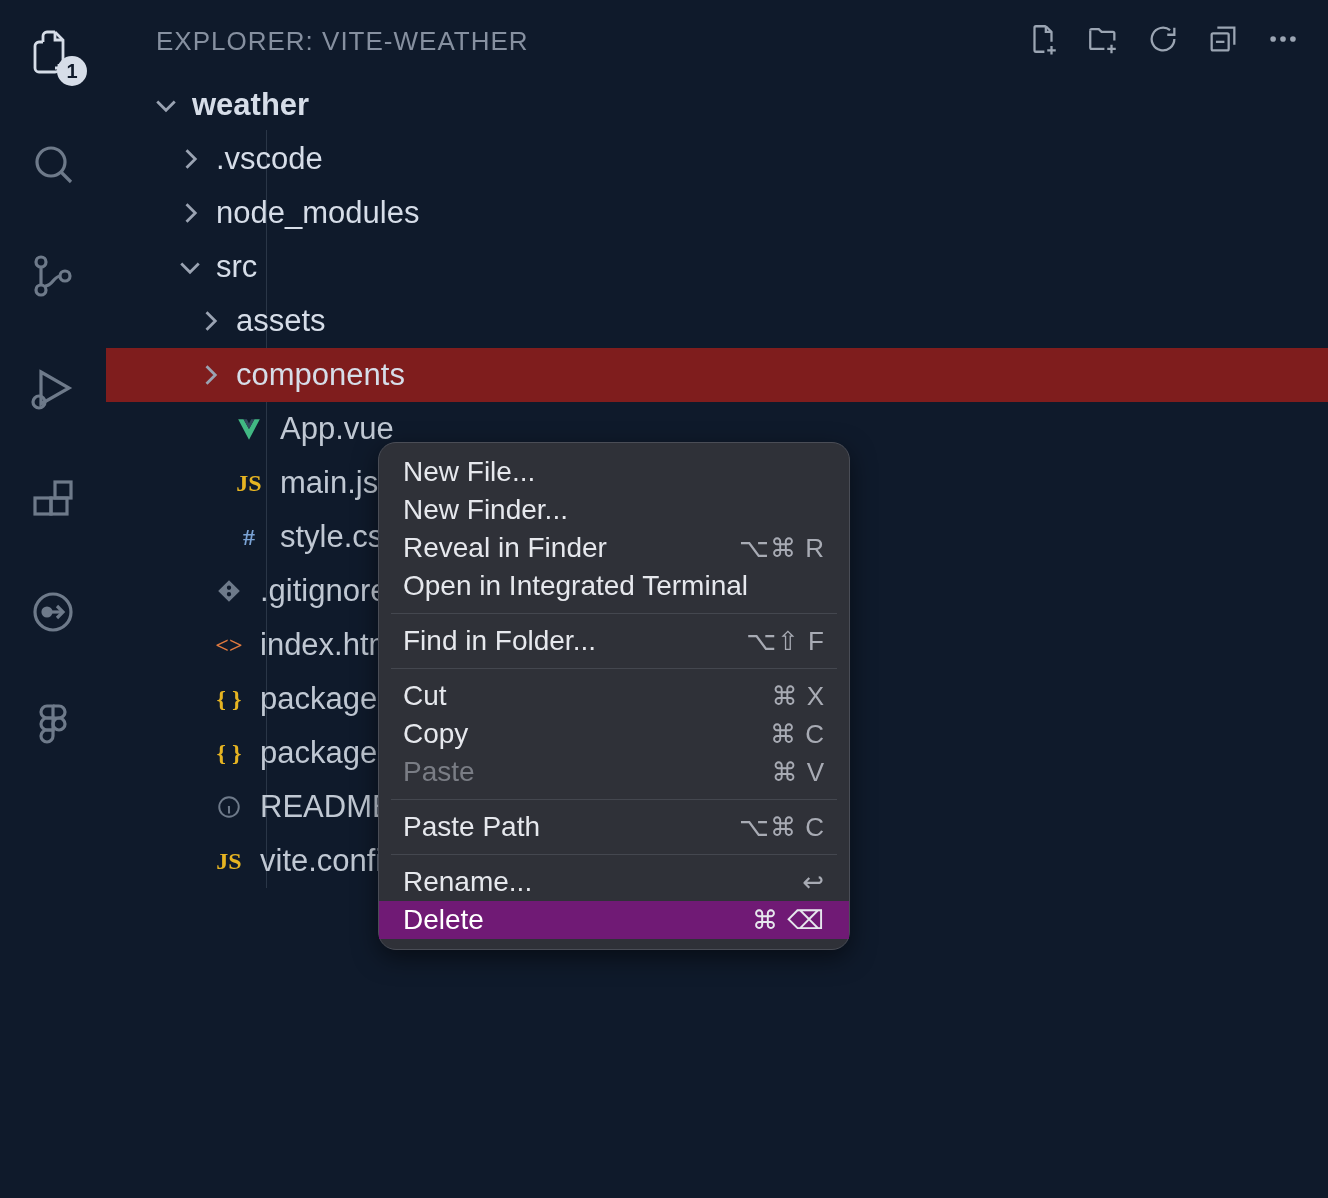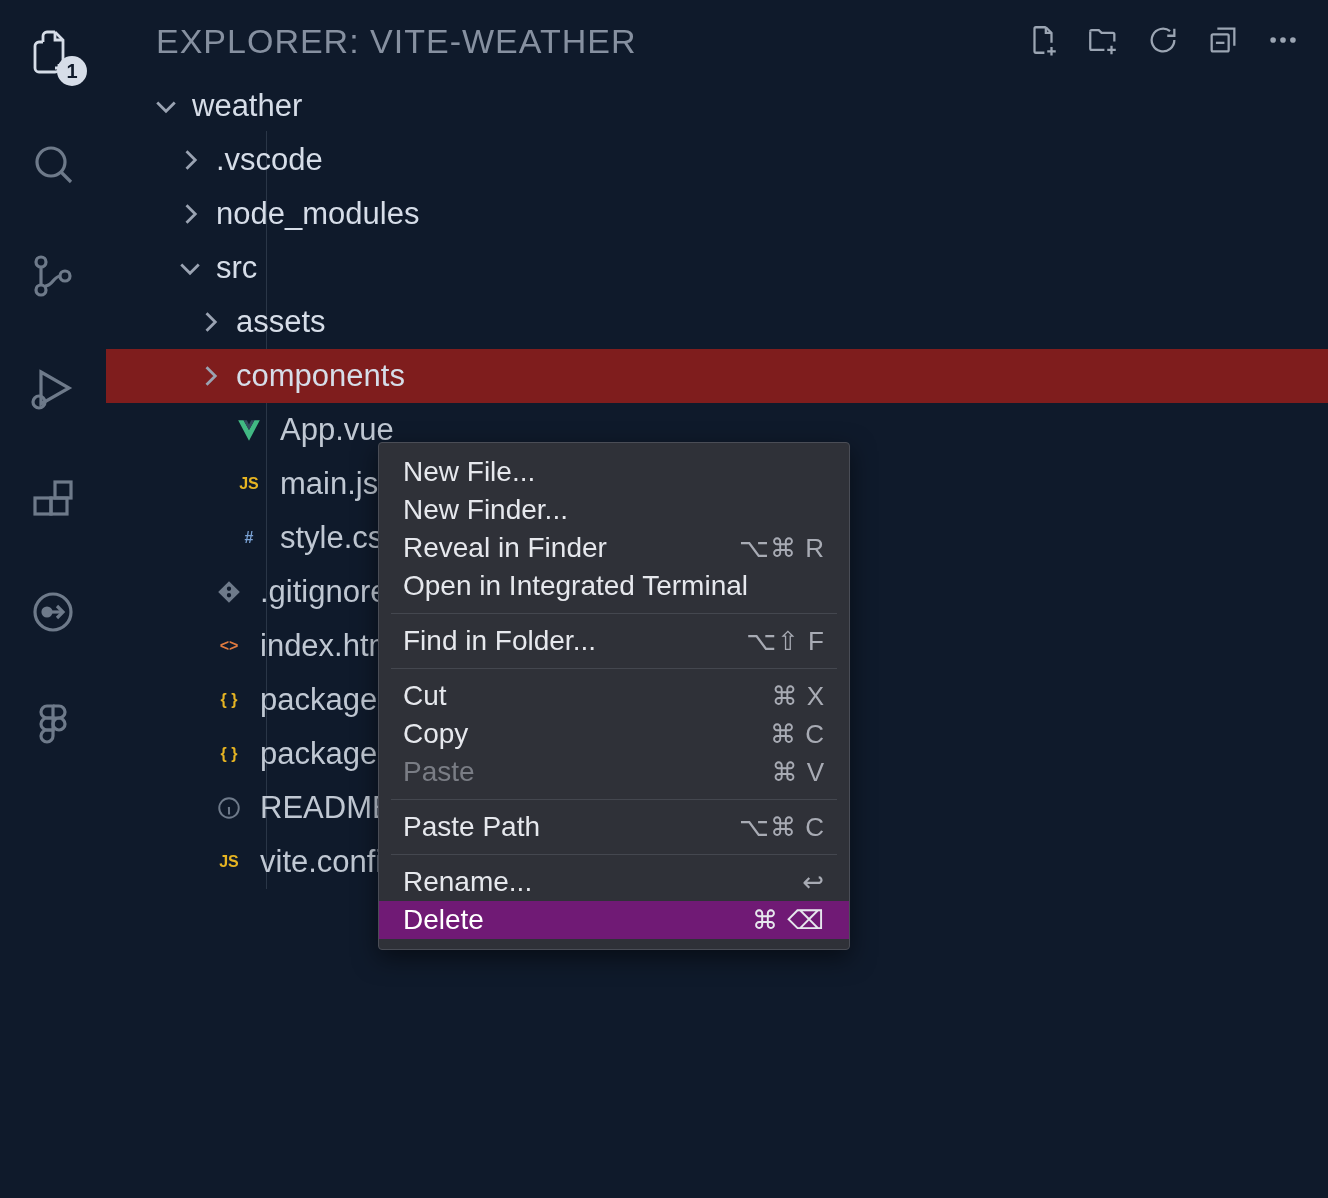--- a/index.html
+++ b/index.html
@@ -41,60 +41,60 @@
       display: flex; align-items: center; justify-content: center;
       font-size: 20px; font-weight: 600;
     }
     
     .sidebar { flex: 1; display: flex; flex-direction: column; padding-top: 22px; }
     .sidebar-header {
       display: flex; align-items: center; justify-content: space-between;
       padding: 0 28px 18px 50px;
     }
     .sidebar-title {
-      font-size: 34px; letter-spacing: 1px; color: #8690a0; font-weight: 500;
+      font-size: 26px; letter-spacing: 1px; color: #8690a0; font-weight: 500;
     }
     .header-actions { display: flex; gap: 26px; align-items: center; color: #9ba5b3; }
     .header-actions svg { width: 34px; height: 34px; }
     .tree { font-size: 31px; position: relative; }
     .tree-indent-line {
       position: absolute;
       left: 160px; top: 52px; bottom: 0;
       width: 1px; background: #2a3647;
     }
     .row {
       display: flex; align-items: center; height: 54px;
       padding-left: 0; gap: 10px;
       position: relative;
     }
-    .row.d0 { padding-left: 46px; }
+    .row.d0 { padding-left: 46px; font-weight: bold; }
     .row.d1 { padding-left: 70px; }
     .row.d2 { padding-left: 90px; align-items: center; }
     .row .chev { width: 28px; height: 28px; color: #9aa3b2; margin-right: 2px; flex-shrink: 0; }
     .row .spacer { width: 28px; flex-shrink: 0; }
-    .row .file-icon { width: 30px; height: 30px; display: flex; align-items: center; justify-content: center; margin-right: 6px; flex-shrink: 0; font-size: 16px; font-weight: 700; }
+    .row .file-icon { width: 30px; height: 30px; display: flex; align-items: center; justify-content: center; margin-right: 6px; flex-shrink: 0; font-size: 24px; font-weight: 700; font-family: Liberation Serif, serif; }
     .row .label { color: #c0c8d3; white-space: nowrap; overflow: hidden; }
     .row.selected { background: #7f1d1d; }
     .row.selected .label { color: #f0f4fa; }
     .row.bright .label { color: #d6dde8; }
     .vue-ico { color: #41b883; }
     .js-ico { color: #e6b422; font-size: 22px; }
     .css-ico { color: #7aa2d4; }
     .git-ico { color: #6e7a8a; }
     .html-ico { color: #e07a3f; }
     .json-ico { color: #e6b422; font-size: 26px; }
     .info-ico { color: #6e7a8a; }
     
     .context-menu {
       position: absolute;
       left: 378px; top: 442px;
       width: 472px;
       background: #2f3138;
       border: 1px solid #4a4d56;
-      border-radius: 4px;
+      border-radius: 18px;
       padding: 10px 0;
       box-shadow: 0 8px 24px rgba(0,0,0,0.5);
       z-index: 100;
       font-size: 28px;
     }
     .cm-item {
       display: flex; justify-content: space-between; align-items: center;
       padding: 4px 24px;
       color: #e6e8ed;
       height: 38px;

